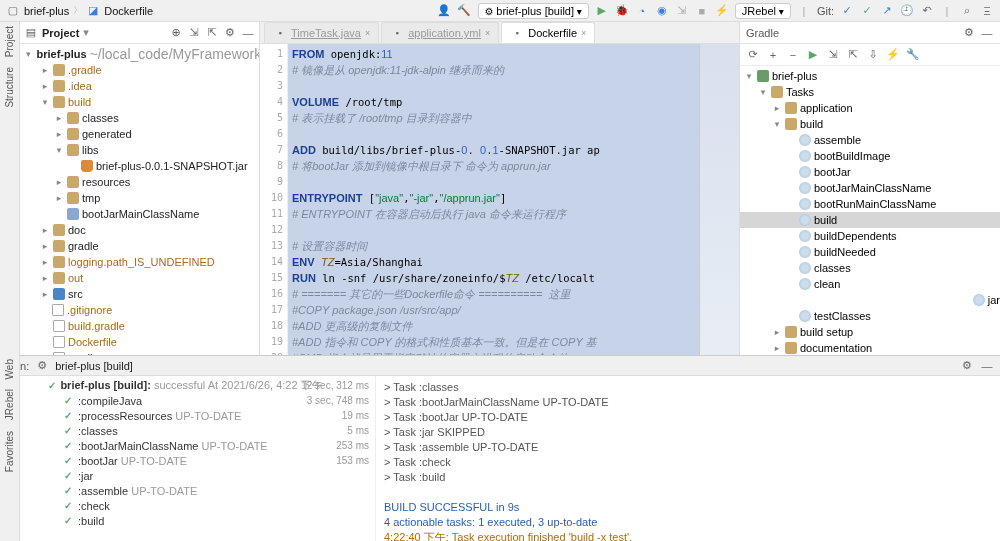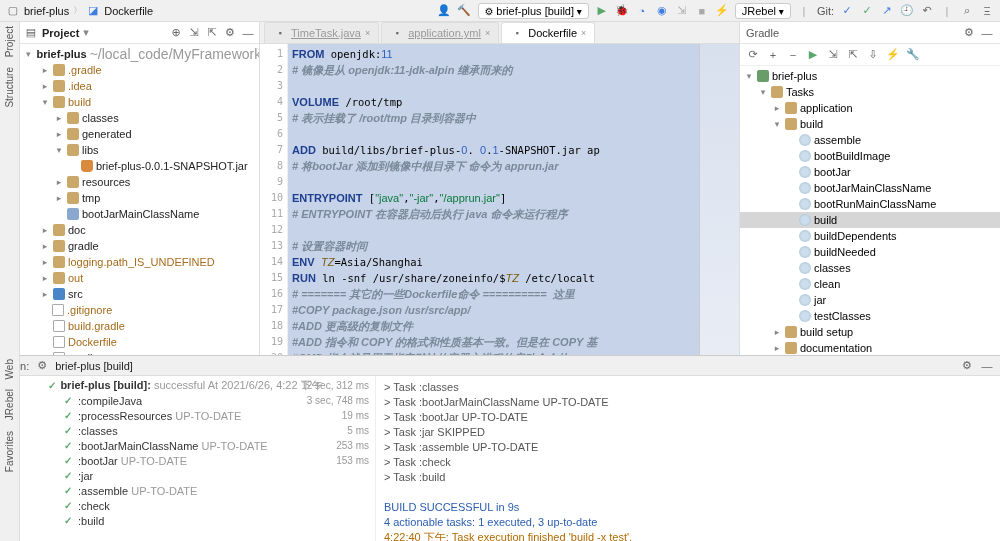--- a/index.html
+++ b/index.html
@@ -46,21 +46,21 @@
 .tab { padding:3px 8px; display:flex; align-items:center; gap:4px; background:#eaeaea; border:1px solid #ddd; border-bottom:none; margin-right:2px; border-radius:3px 3px 0 0; }
 .tab.active { background:#fff; }
 .tab .x { color:#999; font-size:9px; }
 .tab.dim .lbl { color:#999;text-decoration:underline; }
 .editor-body { flex:1; display:flex; overflow:hidden; }
 .gutter { width:28px; background:#fff; border-right:1px solid #eee; text-align:right; padding:2px 4px 0 0; color:#aaa; font-family:Menlo,Consolas,monospace; font-size:10px; line-height:16px; }
 .code { flex:1; background:#c7d3e8; padding:2px 4px; font-family:Menlo,Consolas,monospace; font-size:10.5px; line-height:16px; white-space:pre; overflow:hidden; }
 .code .kw { color:#1e3f8f; font-weight:600; }
 .code .str { color:#0a7a3a; }
 .code .num { color:#3060c0; }
-.code .cm { color:#7a8a9a; font-style:italic;font-weight:bold; }
+.code .cm { color:#7a8a9a; font-style:italic; }
 .code .var { color:#7a5a0a; font-style:italic; }
 .minimap { width:40px; background:linear-gradient(#d8e0ee,#e8edf5); border-left:1px solid #ccc; }
 
 
 .gradle { width:260px; background:#fff; display:flex; flex-direction:column; }
 .gradle-hdr { height:22px; display:flex; align-items:center; padding:0 6px; border-bottom:1px solid #e4e4e4; gap:4px; }
 .gradle-hdr .ttl { color:#555; }
 .gradle-tb { height:22px; display:flex; align-items:center; gap:6px; padding:0 6px; border-bottom:1px solid #eee; }
 .gtree { flex:1; overflow:auto; padding:2px 0; }
 .gnode { display:flex; align-items:center; height:16px; gap:3px; white-space:nowrap; }
@@ -376,21 +376,21 @@
         <div class="gnode" style="padding-left: 46px;">
           <span class="tw"></span>
           <span class="gic task"></span>
           <span>classes</span>
         </div>
         <div class="gnode" style="padding-left: 46px;">
           <span class="tw"></span>
           <span class="gic task"></span>
           <span>clean</span>
         </div>
-        <div class="gnode" style="padding-left: 46px;">
+        <div class="gnode" style="padding-left: 46px; justify-content: flex-end;">
           <span class="tw"></span>
           <span class="gic task"></span>
           <span>jar</span>
         </div>
         <div class="gnode" style="padding-left: 46px;">
           <span class="tw"></span>
           <span class="gic task"></span>
           <span>testClasses</span>
         </div>
         <div class="gnode" style="padding-left: 32px;">

